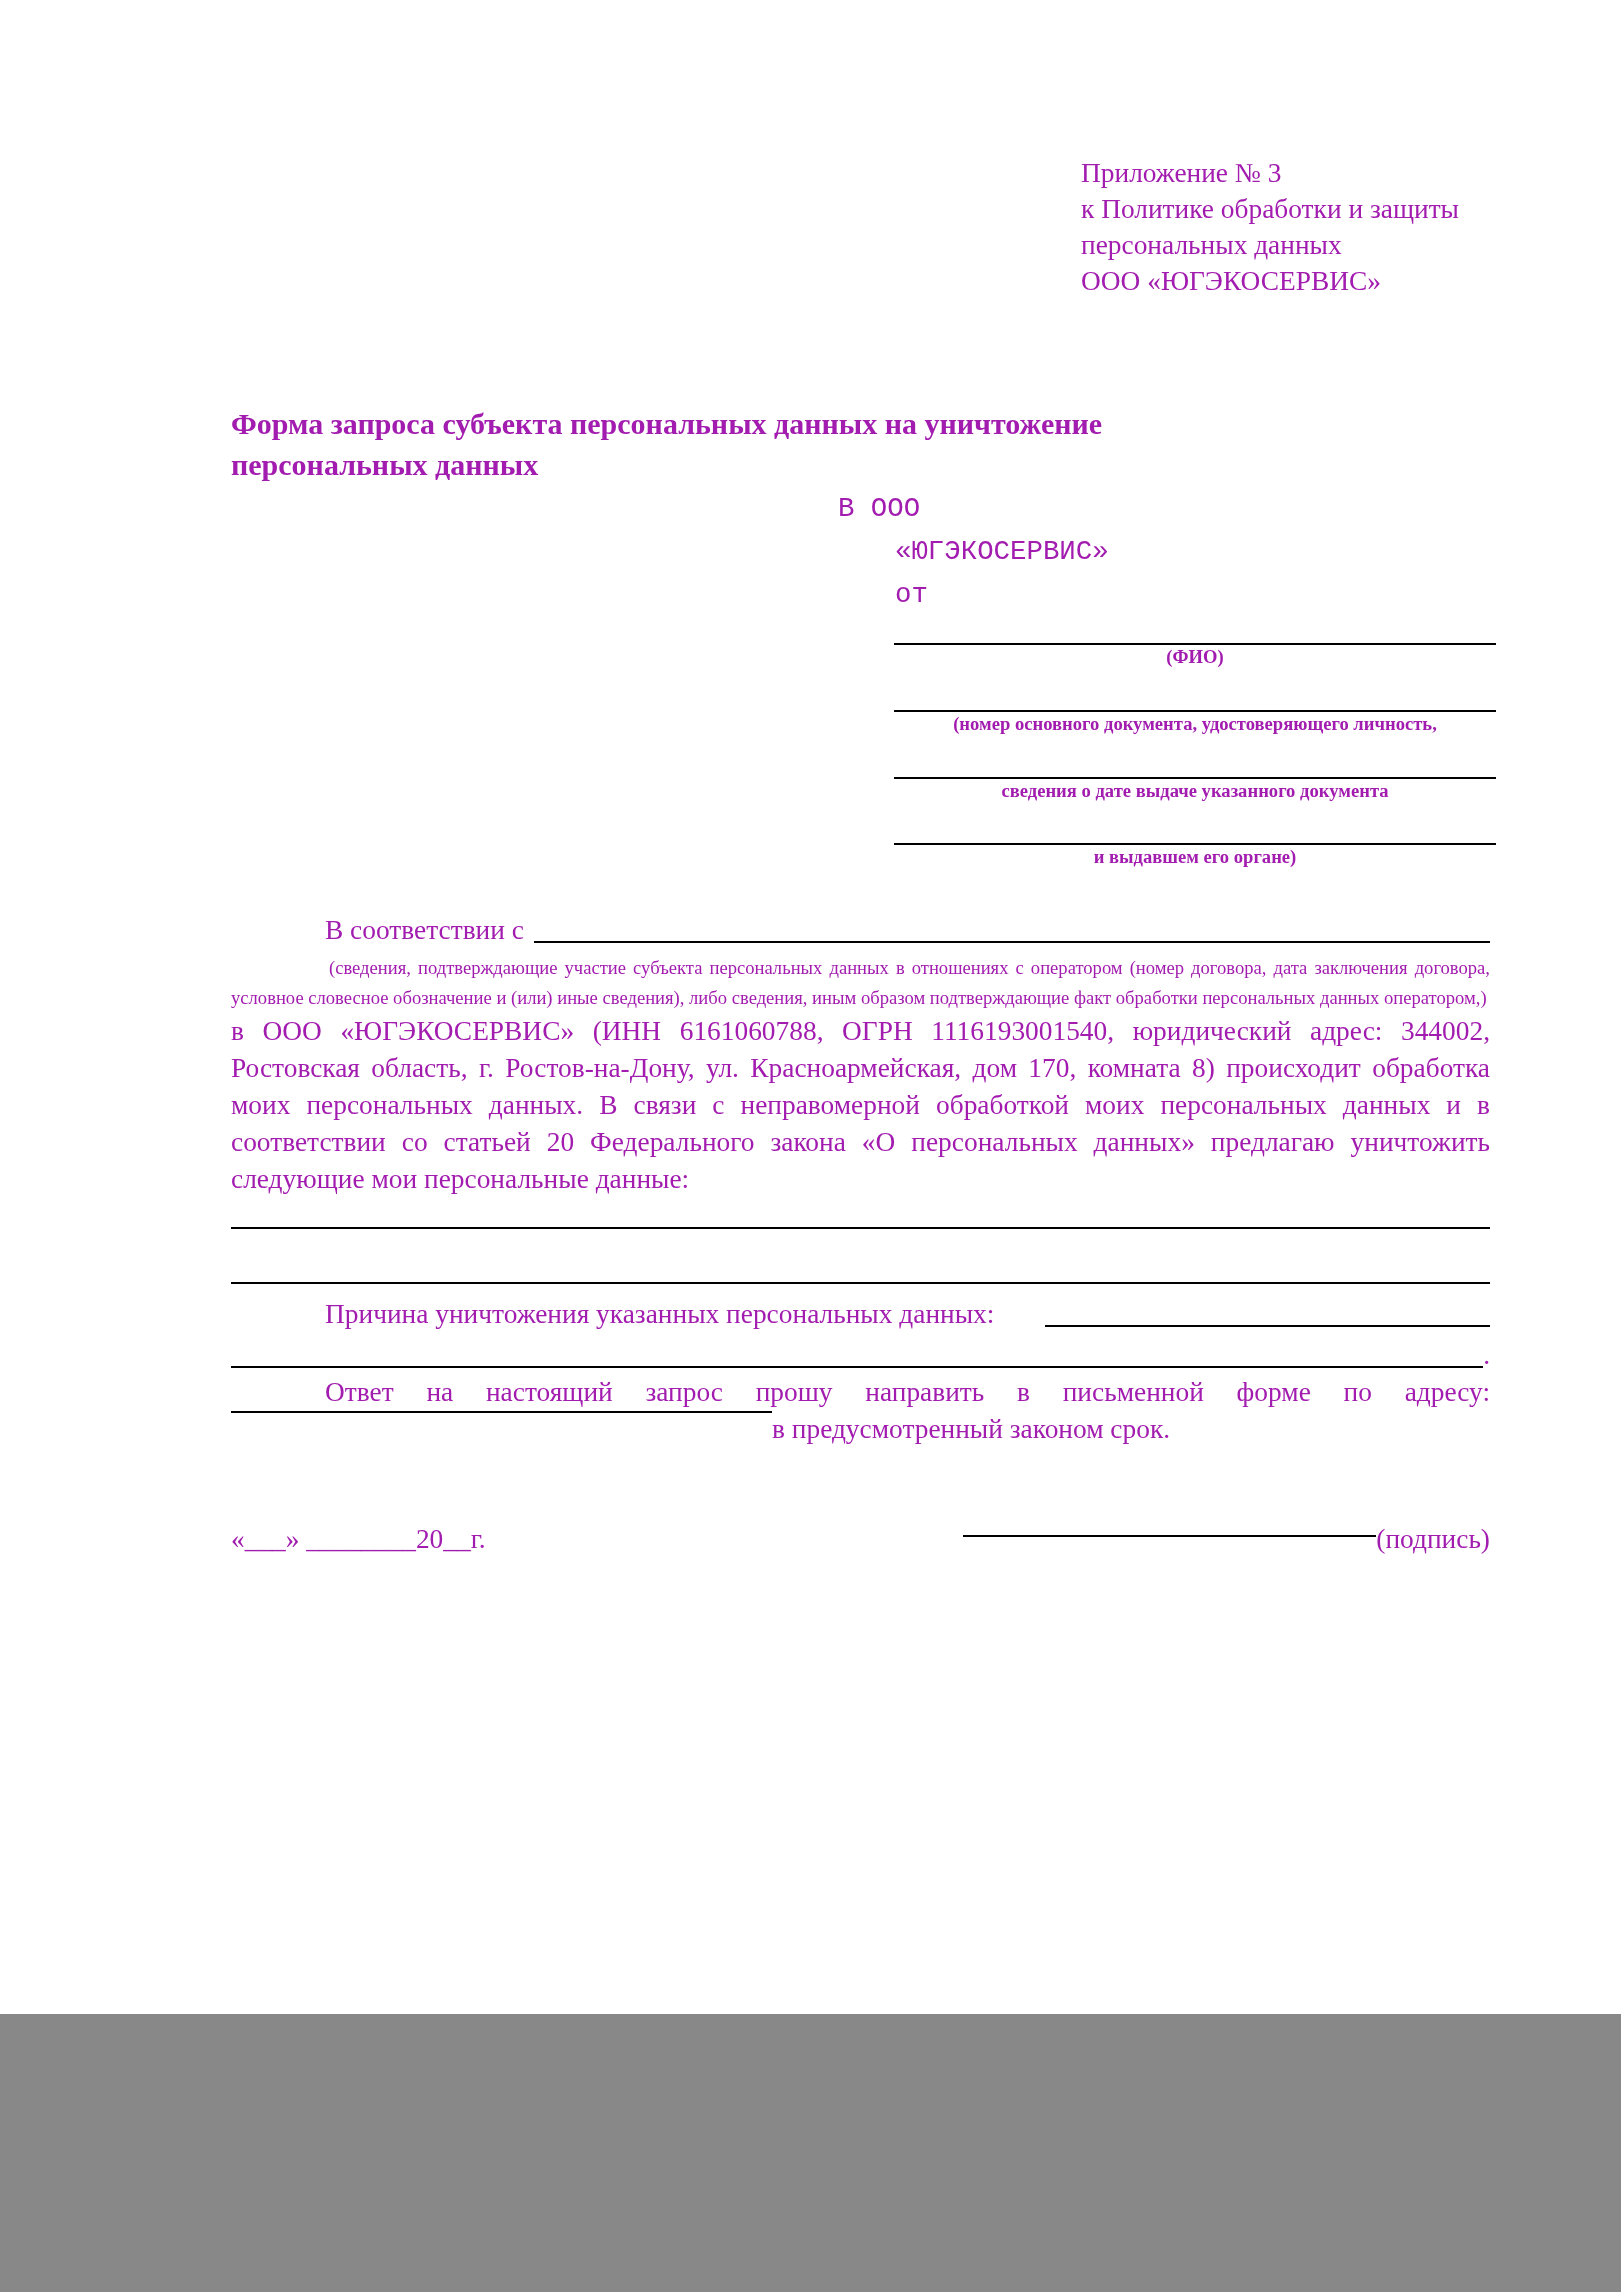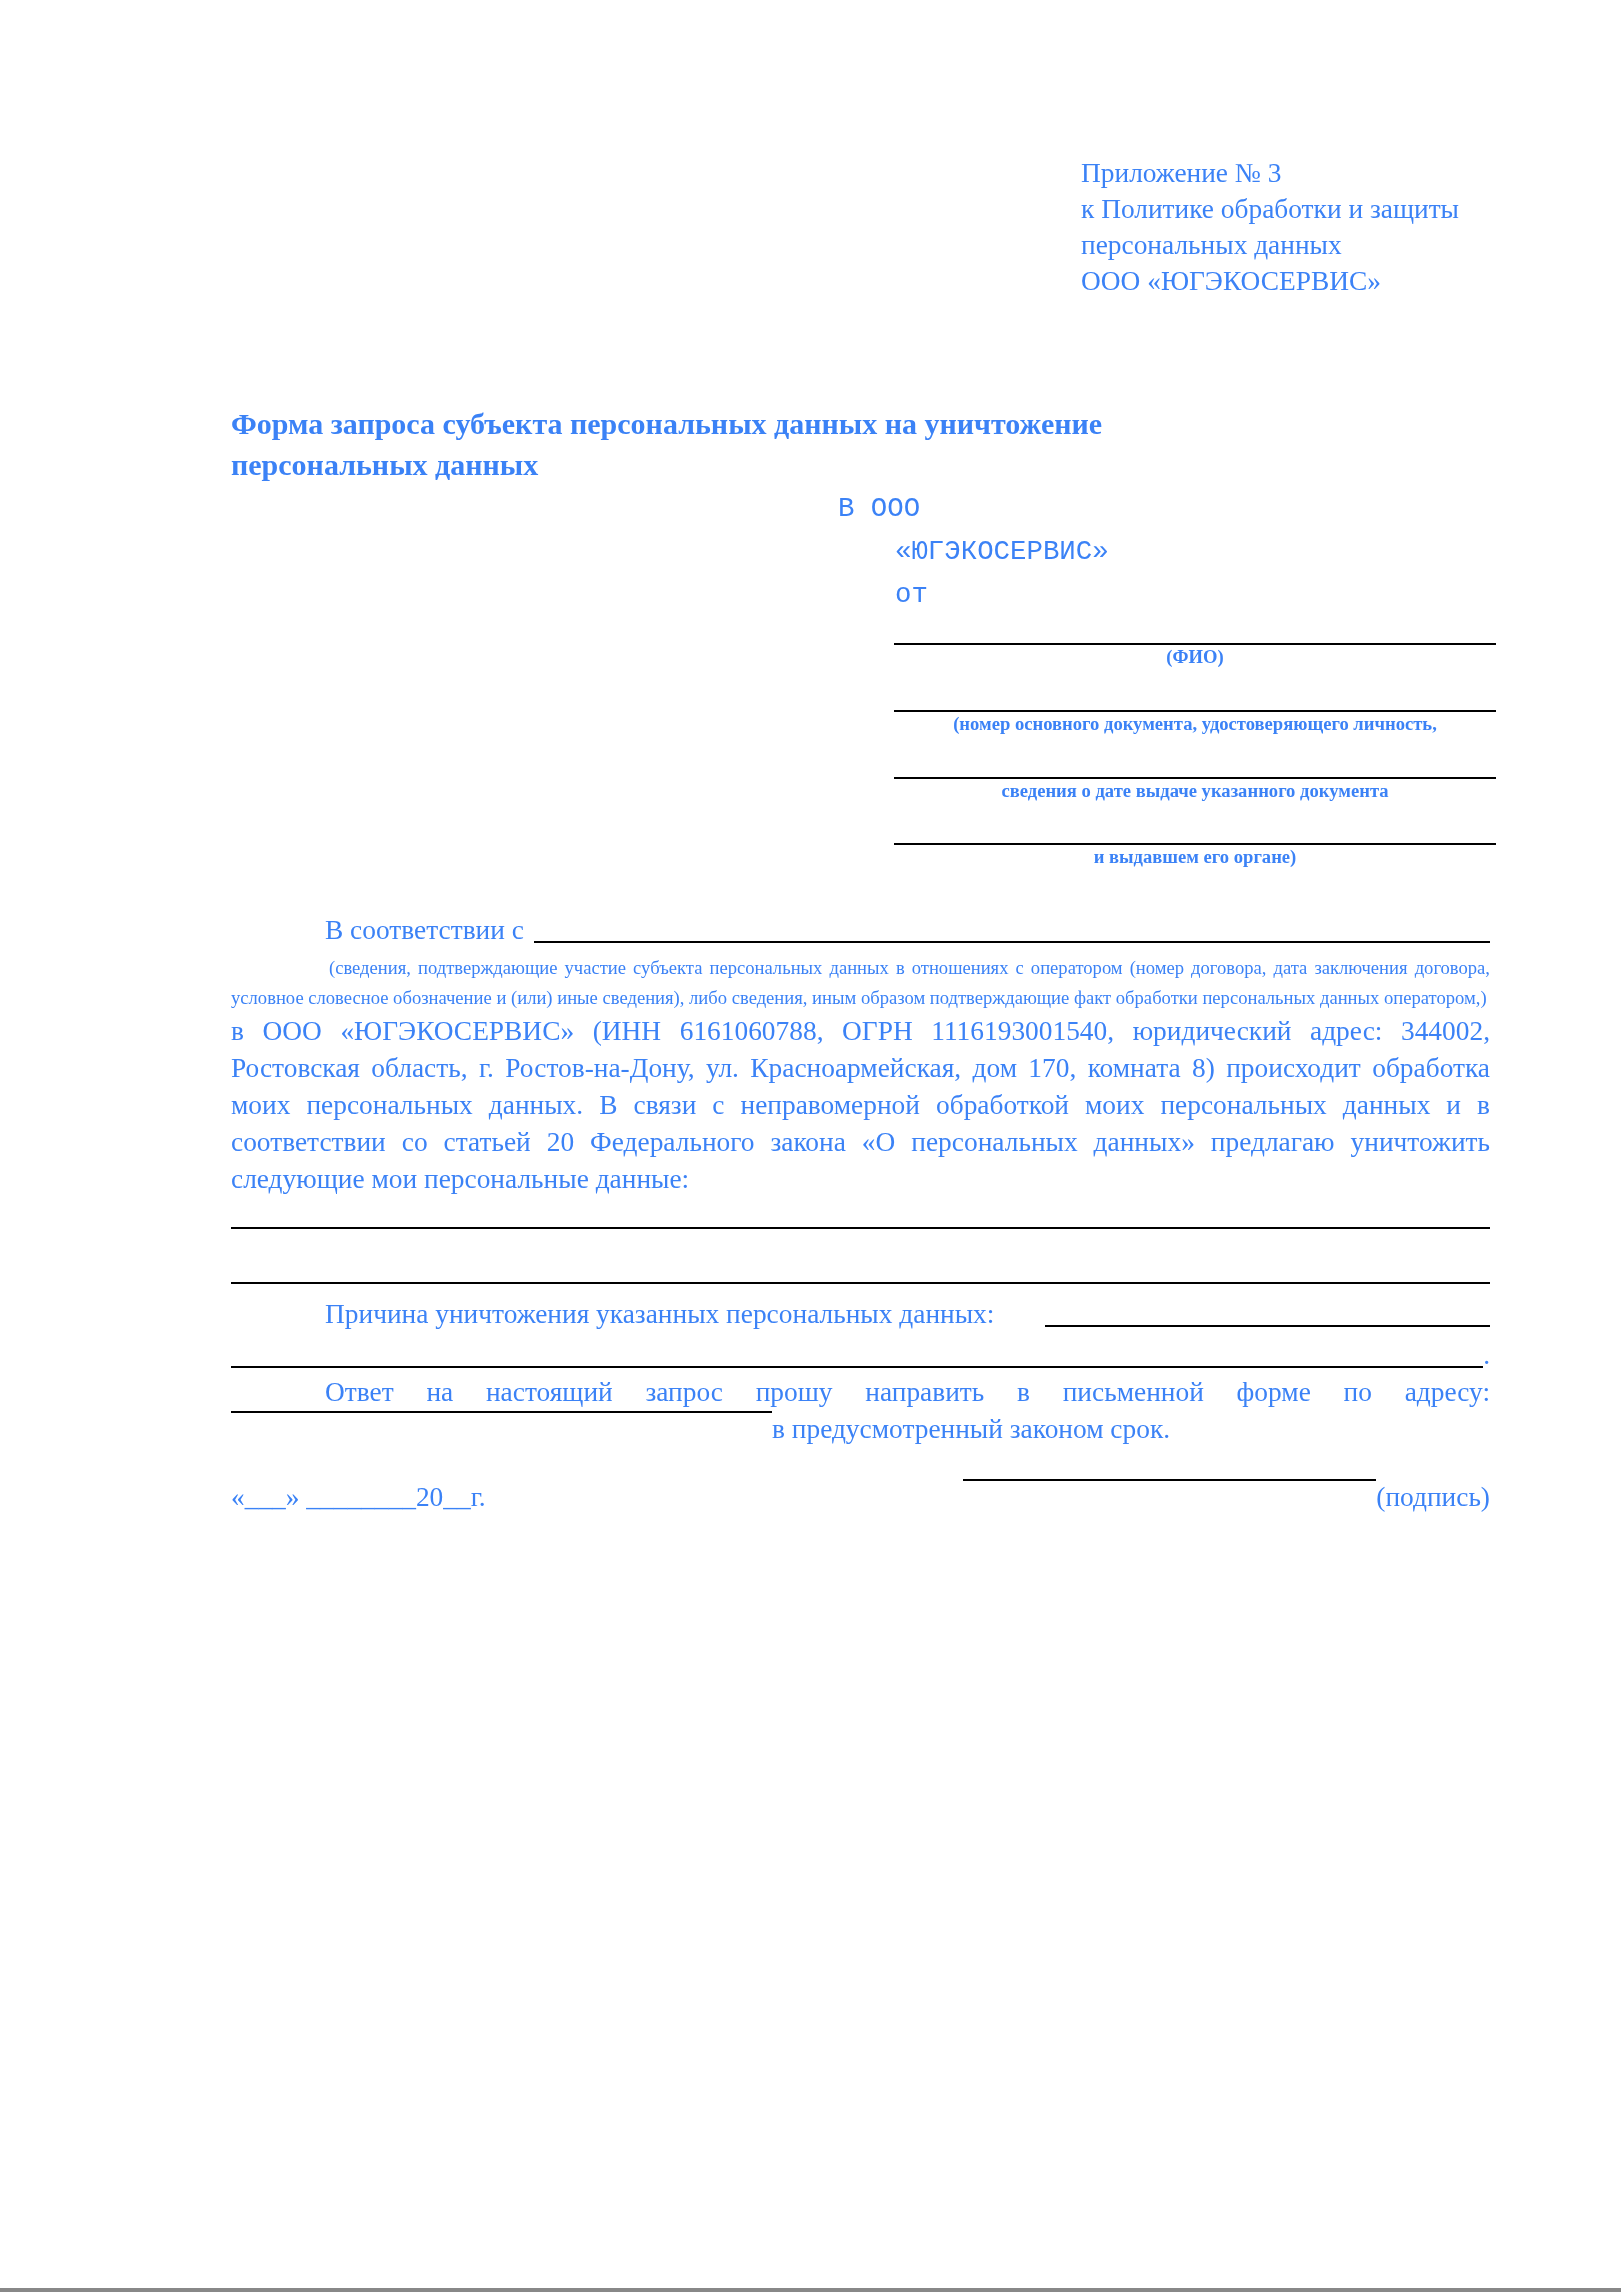--- a/index.html
+++ b/index.html
@@ -1,21 +1,21 @@
 <!DOCTYPE html>
 <html><head>
 <meta charset="utf-8">
 <style>
   html,body { margin:0; padding:0; background:#888; }
   .page {
     position:relative;
-    width:1621px; height:2288px;
+    width:1621px; height:2014px;
     margin:0 auto;
     background:#ffffff;
-    color:#3b82f6;
+    color:#a21caf;
     font-family:"Liberation Serif","DejaVu Serif",serif;
     font-size:27.4px;
     box-sizing:border-box;
     padding:155px 131px 0 231px;
     overflow:hidden;
   }
   .appendix-header {
     margin-left:850px;
     line-height:36px;
     font-size:27.4px;
@@ -100,21 +100,21 @@
     border-bottom:2px solid #000;
     margin-bottom:5.9px;
   }
   .footer-row {
     margin-top:31px;
     display:flex;
     justify-content:space-between;
     align-items:flex-end;
     line-height:37px;
   }
-  .sig-group { display:flex; align-items:flex-start; }
+  .sig-group { display:flex; align-items:center;margin-top:42px; }
   .u-420 {
     width:413px;
     border-bottom:2px solid #000;
     margin-bottom:5.9px;
   }
 </style>
 </head>
 <body>
 
 <div class="page">

